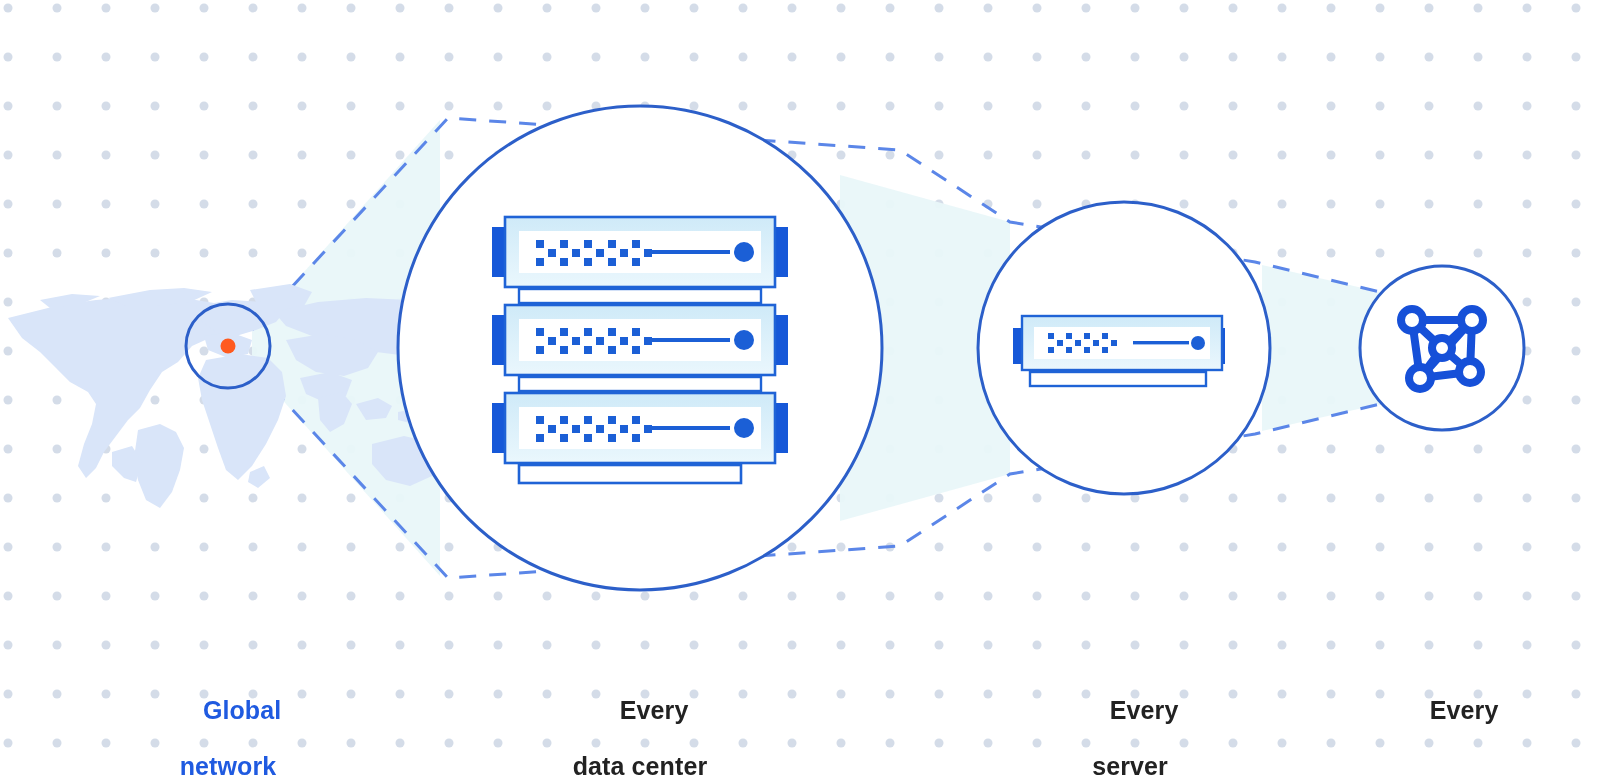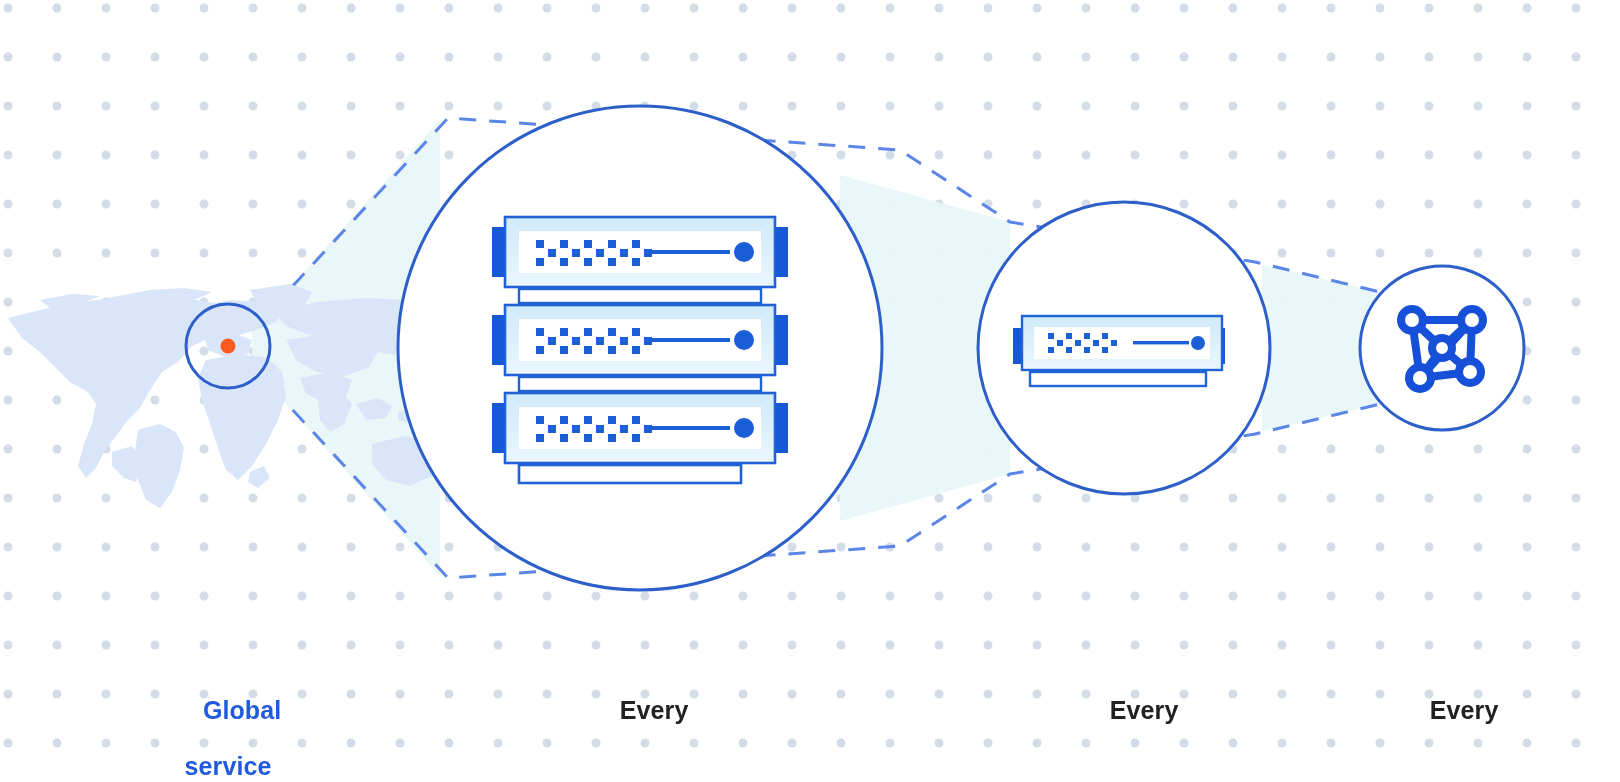--- a/index.html
+++ b/index.html
@@ -753,28 +753,30 @@
       <circle cx="1412" cy="320" r="11"></circle>
       <circle cx="1472" cy="320" r="11"></circle>
       <circle cx="1442" cy="348" r="10"></circle>
       <circle cx="1420" cy="378" r="11"></circle>
       <circle cx="1470" cy="372" r="11"></circle>
     </g>
   </svg>
 
   <div class="lbl accent" style="left:128px;top:668px;width:200px;">
     <span>Global</span>
-    <span class="l2">service</span>
+    <span class="l2">network</span>
   </div>
 
   <div class="lbl" style="left:520px;top:668px;width:240px;">
     <span>Every</span>
+    <span class="l2">data center</span>
   </div>
 
   <div class="lbl" style="left:1030px;top:668px;width:200px;">
     <span>Every</span>
+    <span class="l2">server</span>
   </div>
 
   <div class="lbl" style="left:1350px;top:668px;width:200px;">
     <span>Every</span>
   </div>
 
 </div>
 
 </body></html>

